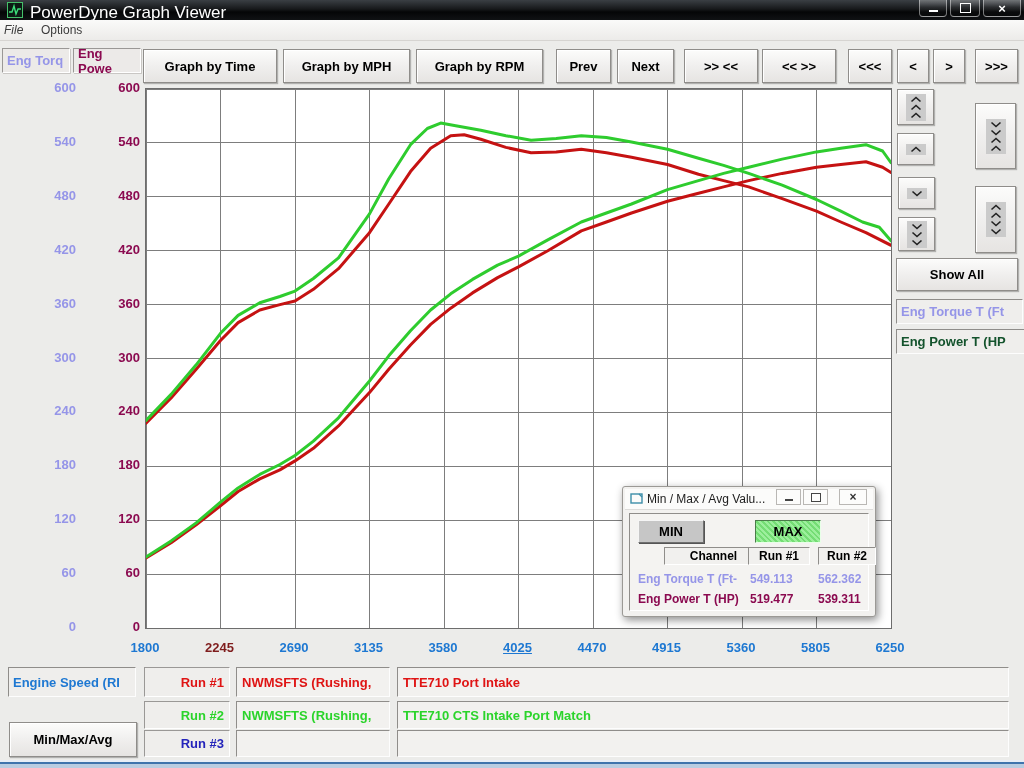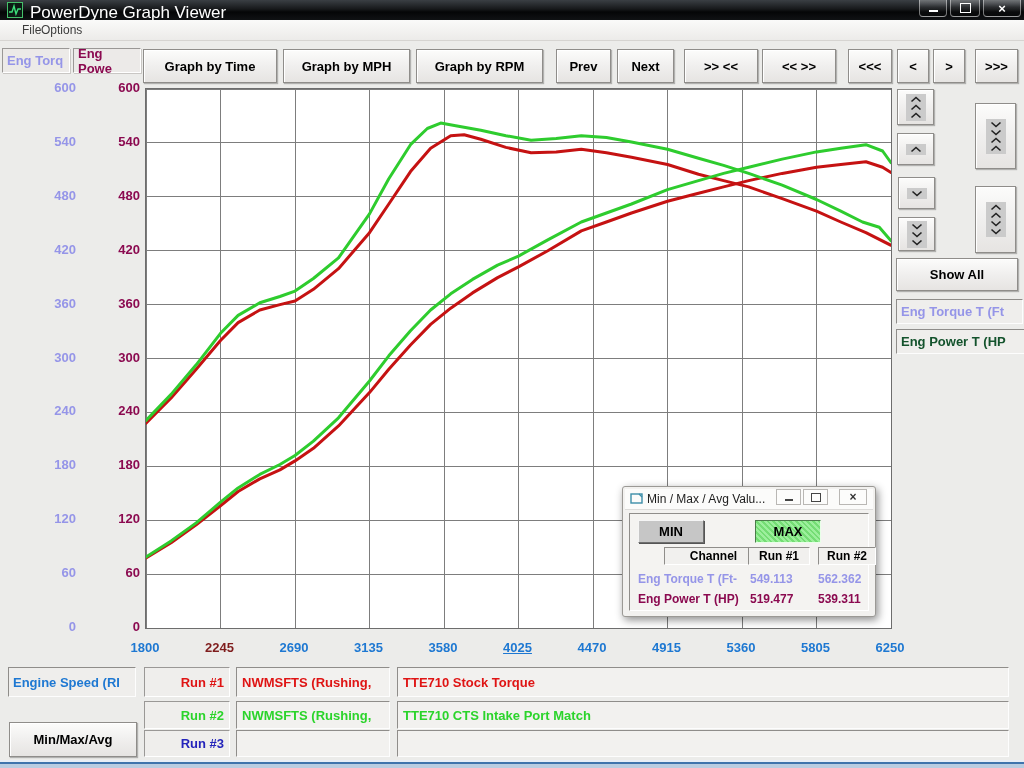--- a/index.html
+++ b/index.html
@@ -87,21 +87,21 @@
     </div>
     <div class="winbtn" style="left:950px;width:30px;">
       <div style="width:9px;height:8px;border:1px solid #fff;"></div>
     </div>
     <div class="winbtn" style="left:983px;width:38px;font-size:13px;font-weight:bold;">
       <span>×</span>
     </div>
   </div>
 
   <div id="menubar">
-    <span class="menu-item" style="left:22px;">File</span>
+    <span class="menu-item" style="left:4px;font-style:italic;">File</span>
     <span class="menu-item" style="left:41px;">Options</span>
   </div>
 
   <div class="tabbox" style="left: 2px; top: 48px; width: 68px; height: 25px; color: rgb(149, 149, 232);">
     <span>Eng Torq</span>
   </div>
   <div class="tabbox" style="left: 73px; top: 48px; width: 68px; height: 25px; color: rgb(139, 10, 80);">
     <span>Eng Powe</span>
   </div>
 
@@ -298,21 +298,21 @@
       <div class="mm-cell num" style="left: 120px; top: 78px; width: 60px; color: rgb(139, 10, 80);">519.477</div>
       <div class="mm-cell num" style="left: 188px; top: 78px; width: 52px; color: rgb(139, 10, 80);">539.311</div>
     </div>
   </div>
 
   <div class="lblbox" style="left: 8px; top: 667px; width: 128px; height: 30px; color: rgb(30, 120, 210);">Engine Speed (RI</div>
   <div class="btn" style="left:9px;top:722px;width:128px;height:35px;">Min/Max/Avg</div>
 
   <div class="runlab" style="left: 144px; top: 667px; width: 86px; height: 30px; color: rgb(223, 20, 20);">Run #1</div>
   <div class="fieldbox" style="left: 236px; top: 667px; width: 154px; height: 30px; color: rgb(223, 20, 20);">NWMSFTS (Rushing,</div>
-  <div class="fieldbox" style="left: 397px; top: 667px; width: 612px; height: 30px; color: rgb(223, 20, 20);">TTE710 Stock Torque</div>
+  <div class="fieldbox" style="left: 397px; top: 667px; width: 612px; height: 30px; color: rgb(223, 20, 20);">TTE710 Port Intake</div>
 
   <div class="runlab" style="left: 144px; top: 701px; width: 86px; height: 28px; color: rgb(43, 212, 43);">Run #2</div>
   <div class="fieldbox" style="left: 236px; top: 701px; width: 154px; height: 28px; color: rgb(43, 212, 43);">NWMSFTS (Rushing,</div>
   <div class="fieldbox" style="left: 397px; top: 701px; width: 612px; height: 28px; color: rgb(43, 212, 43);">TTE710 CTS Intake Port Match</div>
 
   <div class="runlab" style="left: 144px; top: 730px; width: 86px; height: 27px; color: rgb(36, 36, 187);">Run #3</div>
   <div class="fieldbox" style="left: 236px; top: 730px; width: 154px; height: 27px; color: rgb(36, 36, 187);"></div>
   <div class="fieldbox" style="left: 397px; top: 730px; width: 612px; height: 27px; color: rgb(36, 36, 187);"></div>
 
   <div style="position:absolute;left:0;top:760px;width:1024px;height:8px;background:linear-gradient(180deg,#e8eef6 0 2px,#3f74ad 2px 4px,#b9cde2 4px 100%);"></div>

